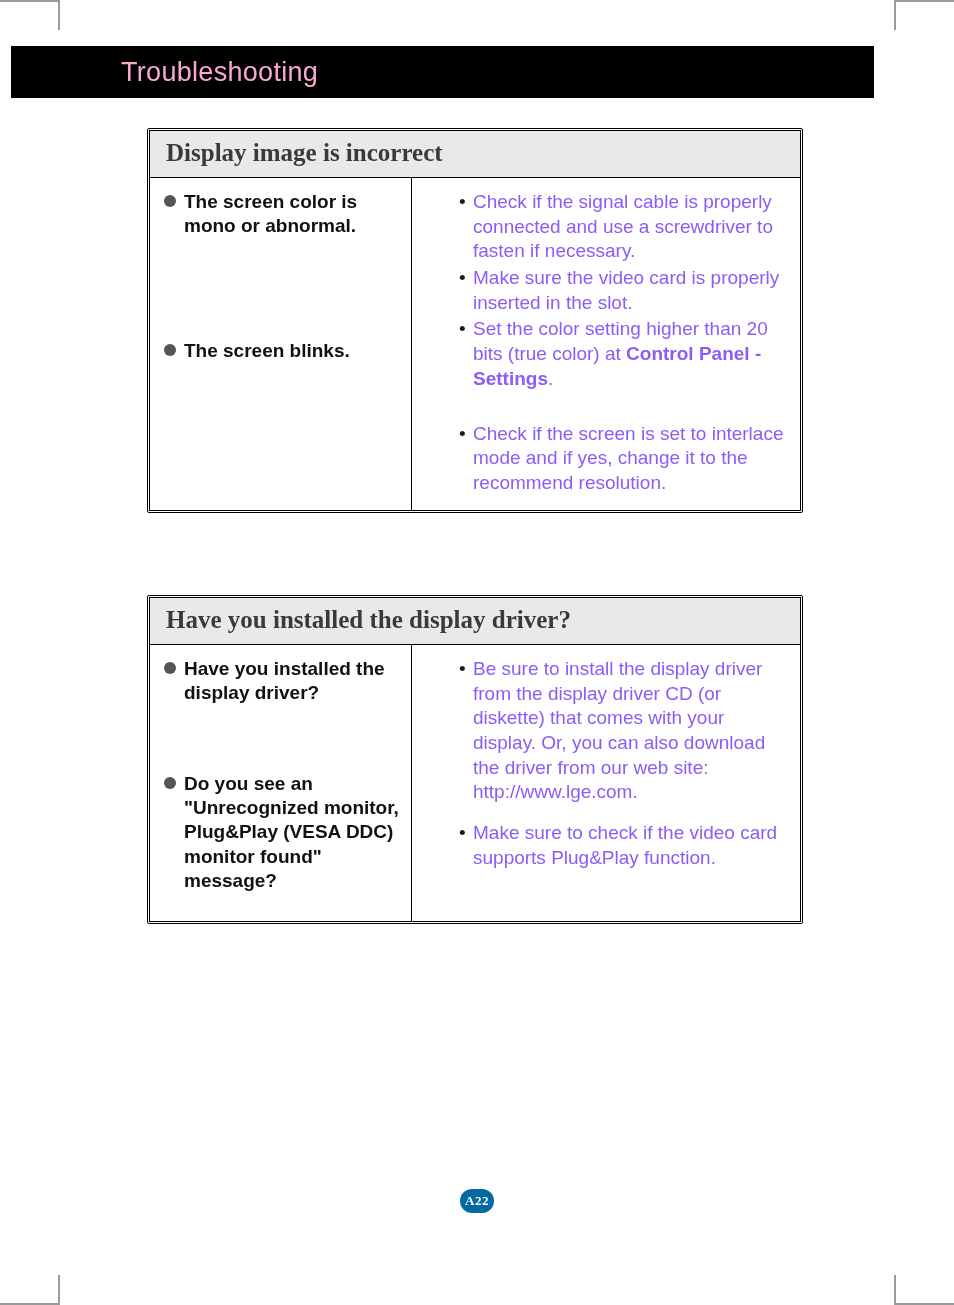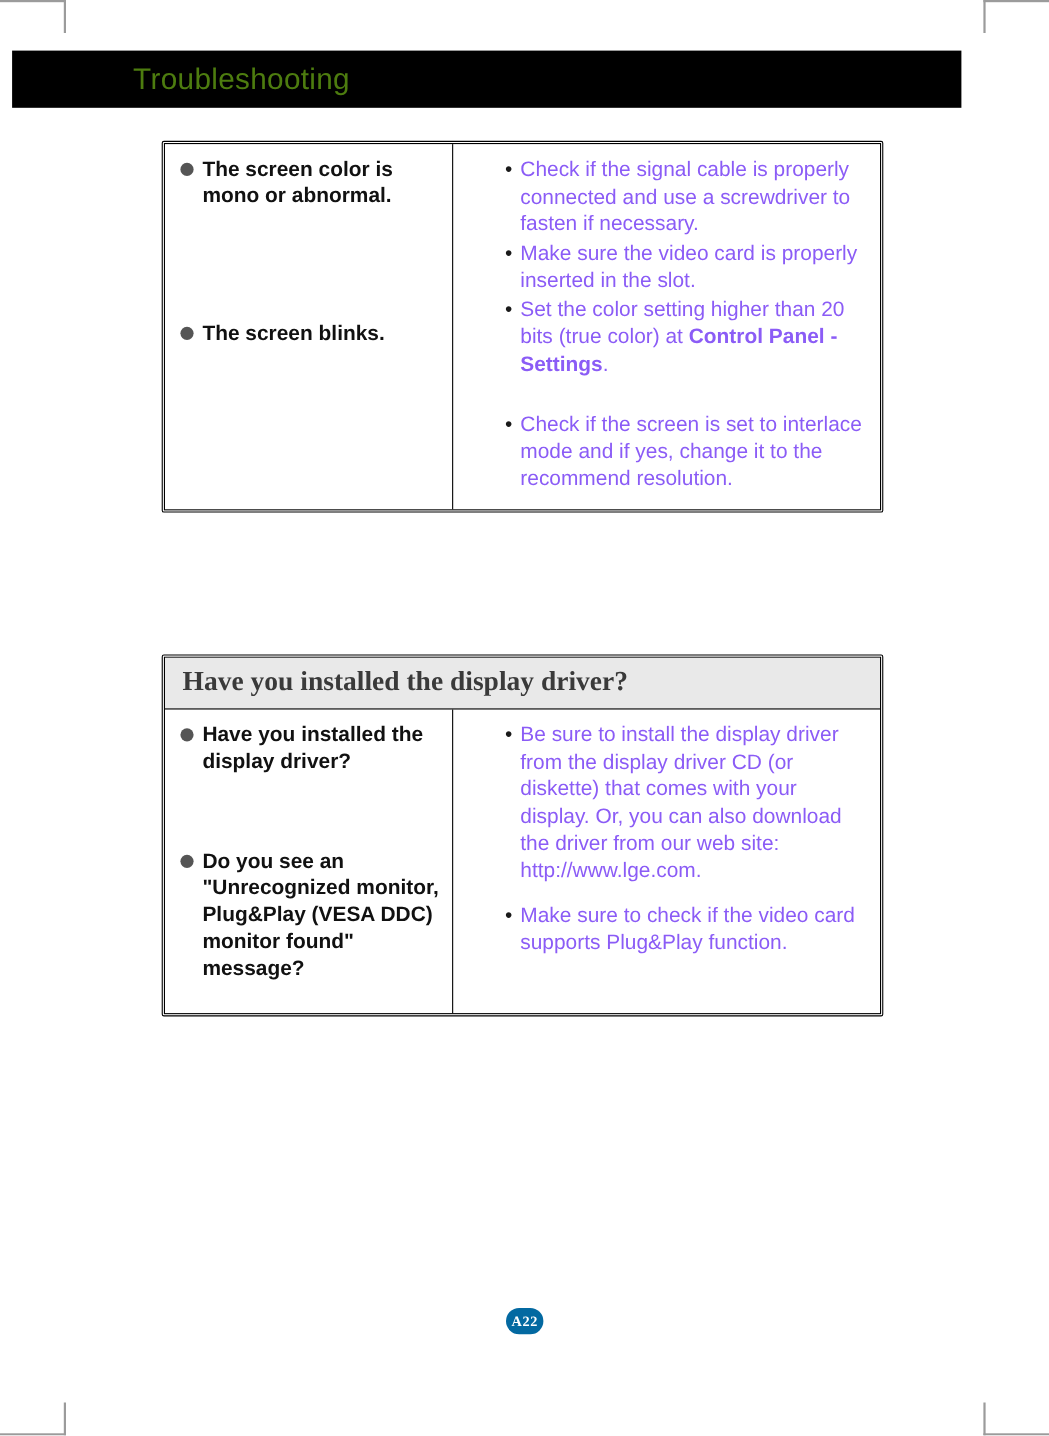--- a/index.html
+++ b/index.html
@@ -22,21 +22,21 @@
     position: absolute;
     top: 46px;
     left: 11px;
     right: 80px;
     height: 52px;
     background: #000;
     display: flex;
     align-items: center;
   }
   .header-title {
-    color: #4d7c0f;
+    color: #f9a8d4;
     font-size: 27px;
     font-weight: 400;
     margin-left: 110px;
     letter-spacing: 0.3px;
   }
 
   
   .section {
     position: absolute;
     left: 147px;
@@ -143,20 +143,21 @@
   <div class="crop bl-h"></div>
   <div class="crop bl-v"></div>
   <div class="crop br-h"></div>
   <div class="crop br-v"></div>
 
   <div class="header-bar">
     <div class="header-title">Troubleshooting</div>
   </div>
 
   <div class="section section-1">
+    <div class="section-title">Display image is incorrect</div>
     <div class="section-body">
       <div class="col-left">
         <div class="symptom">
           <div class="bullet-dot"></div>
           <div class="symptom-text">The screen color is mono or abnormal.</div>
         </div>
         <div class="spacer-42"></div>
         <div class="spacer-42"></div>
         <div class="spacer-8"></div>
         <div class="symptom">

